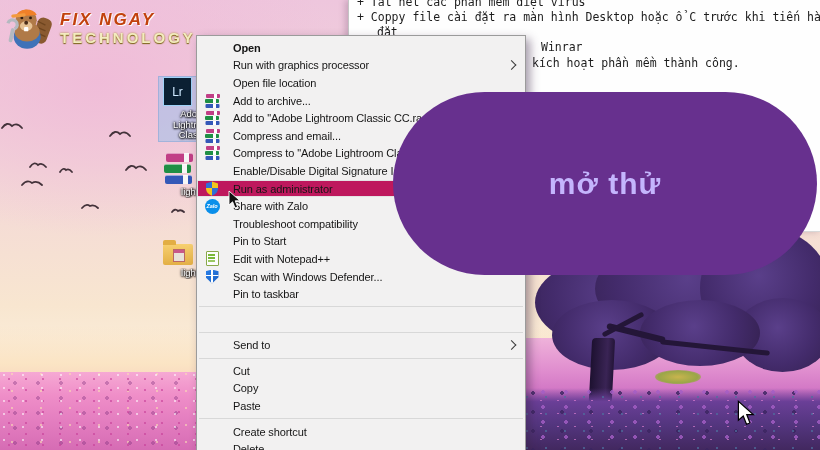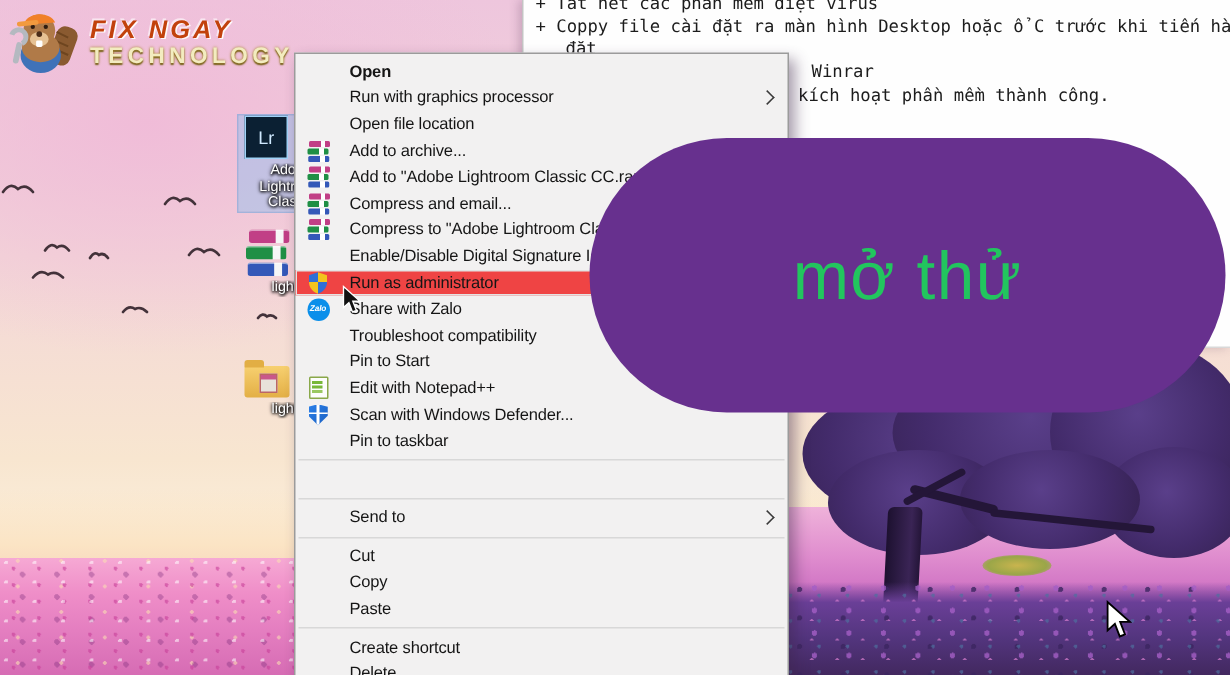--- a/index.html
+++ b/index.html
@@ -91,21 +91,21 @@
   .dl-4{left:183px;top:56px;}
   .dl-5{left:438px;top:207px;font-size:10px;}
 
   
   .context-menu{position:absolute;left:196px;top:35px;width:330px;z-index:40;background:#f2f1f1;
     border:1px solid #9b9b9b;box-shadow:4px 4px 9px rgba(60,35,70,.45);padding:3px 0;box-sizing:border-box;}
   .menu-item{position:relative;display:flex;align-items:center;height:17.6px;padding:0 22px 0 7px;
     font-size:11px;letter-spacing:-0.1px;color:#151515;cursor:default;}
   .menu-item .mi-icon{width:16px;height:16px;margin-right:13px;flex:none;display:flex;align-items:center;justify-content:center;}
   .menu-item.bold .mi-label{font-weight:bold;}
-  .menu-item.highlighted{background:#ef4444;box-shadow:inset 0 0 0 1px #e3e3e3;}
+  .menu-item.highlighted{background:#be185d;box-shadow:inset 0 0 0 1px #e3e3e3;}
   .menu-sep{height:1px;background:#d8d8d8;margin:3.5px 2px;}
   .chev{position:absolute;right:10px;top:50%;width:6px;height:6px;border-top:1.4px solid #3a3a3a;
     border-right:1.4px solid #3a3a3a;transform:translateY(-50%) rotate(45deg);}
   .ic-winrar{display:flex;flex-direction:column;gap:1px;width:14px;}
   .ic-winrar i{display:block;height:4px;border-radius:1px;}
   .ic-winrar i:nth-child(1){background:linear-gradient(90deg,#c13f86 0 8px,#fff 8px 11px,#c13f86 11px);transform:translateX(1px);}
   .ic-winrar i:nth-child(2){background:linear-gradient(90deg,#1f8f45 0 8px,#fff 8px 11px,#1f8f45 11px);}
   .ic-winrar i:nth-child(3){background:linear-gradient(90deg,#3458b8 0 8px,#fff 8px 11px,#3458b8 11px);transform:translateX(.5px);}
   .ic-zalo{width:15px;height:15px;border-radius:50%;background:#0a8fea;color:#fff;font-size:5.5px;
     font-weight:bold;font-style:italic;display:flex;align-items:center;justify-content:center;}
@@ -113,21 +113,21 @@
   .ic-npp::after{content:"";position:absolute;left:1px;top:2px;width:7px;height:2px;background:#79b838;
     box-shadow:0 3px 0 #79b838,0 6px 0 #9ac862;}
   .ic-def{position:relative;width:13px;height:14px;background:linear-gradient(135deg,#2a7fe8,#1b5fc0);
     clip-path:polygon(50% 0,100% 12%,100% 55%,50% 100%,0 55%,0 12%);}
   .ic-def::before{content:"";position:absolute;left:5.8px;top:0;width:1.4px;height:100%;background:#fff;}
   .ic-def::after{content:"";position:absolute;top:5.5px;left:0;height:1.4px;width:100%;background:#fff;}
 
   
   .try-blob{position:absolute;left:393px;top:92px;width:424px;height:183px;border-radius:92px;z-index:60;
     display:flex;align-items:center;justify-content:center;}
-  .try-blob span{color:#22c55e;font-size:45px;font-weight:400;letter-spacing:1px;}
+  .try-blob span{color:#c4b5fd;font-size:30px;font-weight:700;letter-spacing:1px;}
 
   
   .cursor{position:absolute;z-index:80;}
   .cur-menu{left:228px;top:190px;}
   .cur-desktop{left:737px;top:400px;}
 </style>
 </head>
 <body>
 
 <div class="screen">

